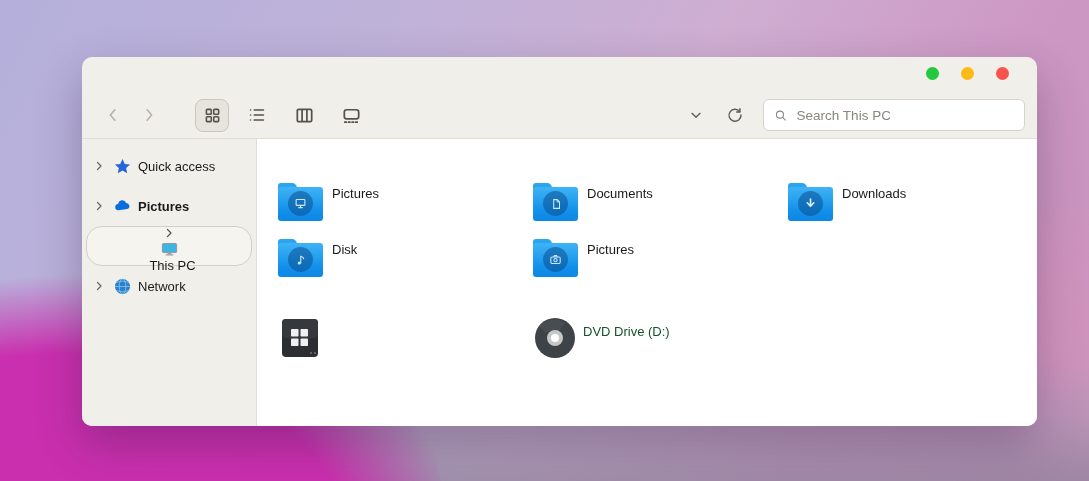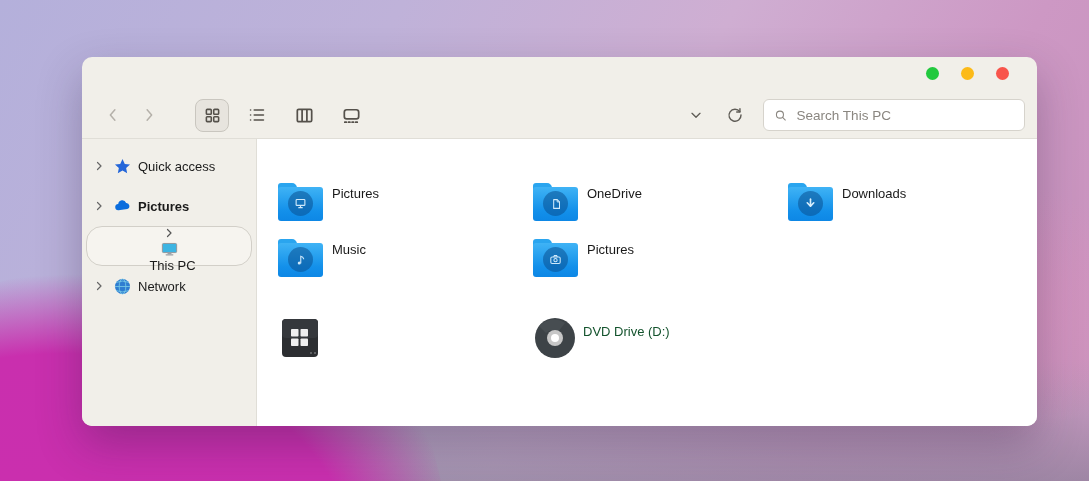--- a/index.html
+++ b/index.html
@@ -292,21 +292,21 @@
           <div class="folder">
             <div class="tab"></div>
               <div class="bodyp"></div>
             <div class="emblem">
               <svg width="14" height="14" viewBox="0 0 24 24">
                 <path d="M8 4.5 h6 l4 4 v11 h-10 z" fill="none" stroke="#cfe9fb" stroke-width="1.8" stroke-linejoin="round"></path>
                 <polyline points="14,4.5 14,8.5 18,8.5" fill="none" stroke="#cfe9fb" stroke-width="1.6"></polyline>
               </svg>
             </div>
           </div>
-          <span class="name">OneDrive</span>
+          <span class="name">Documents</span>
         </div>
         <div class="tile">
           <div class="folder">
             <div class="tab"></div>
               <div class="bodyp"></div>
             <div class="emblem">
               <svg width="15" height="15" viewBox="0 0 24 24">
                 <g fill="none" stroke="#d9effc" stroke-width="2.6" stroke-linecap="round" stroke-linejoin="round">
                   <line x1="12" y1="5" x2="12" y2="16"></line>
                   <polyline points="6.8,10.8 12,16.2 17.2,10.8"></polyline>
@@ -323,21 +323,21 @@
           <div class="folder">
             <div class="tab"></div>
               <div class="bodyp"></div>
             <div class="emblem">
               <svg width="14" height="14" viewBox="0 0 24 24">
                 <circle cx="9" cy="17" r="2.6" fill="#cfe9fb"></circle>
                 <path d="M11.6 17 V5.5 q4 .6 5 4.5" fill="none" stroke="#cfe9fb" stroke-width="1.9" stroke-linecap="round"></path>
               </svg>
             </div>
           </div>
-          <span class="name">Music</span>
+          <span class="name">Disk</span>
         </div>
         <div class="tile">
           <div class="folder">
             <div class="tab"></div>
               <div class="bodyp"></div>
             <div class="emblem">
               <svg width="15" height="15" viewBox="0 0 24 24">
                 <g fill="none" stroke="#cfe9fb" stroke-width="1.7">
                   <rect x="4.5" y="8" width="15" height="10.5" rx="2"></rect>
                   <path d="M9 8 l1.2-2.2 h3.6 L15 8"></path>

